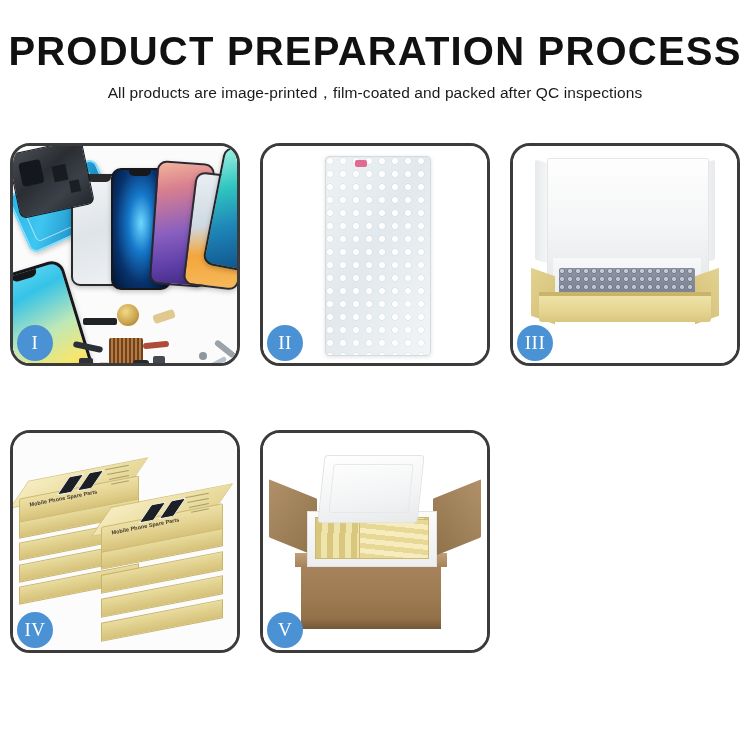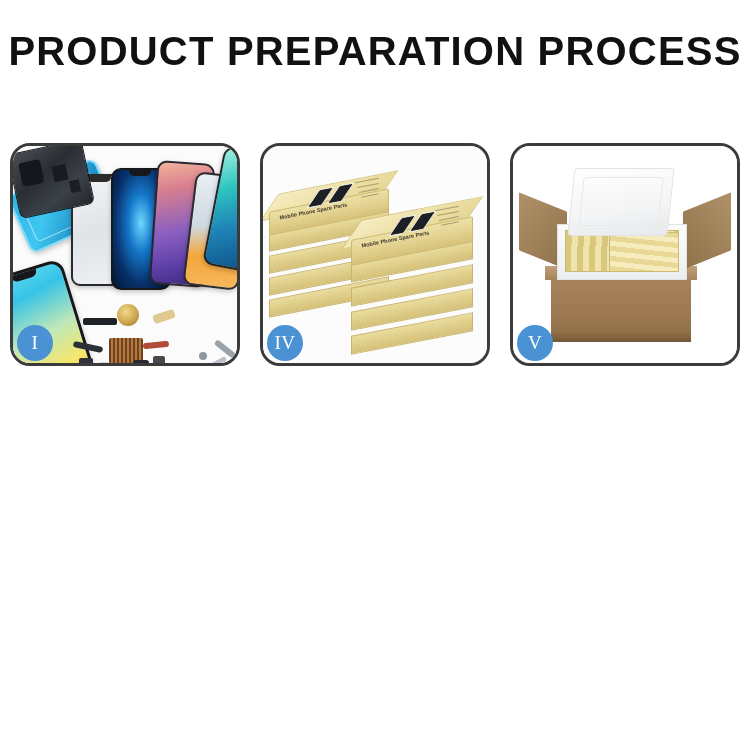--- a/index.html
+++ b/index.html
@@ -335,20 +335,21 @@
   
   .p6{background:#ffffff;}
 </style>
 </head>
 <body>
 
 <div class="page">
 
   <div class="header">
     <div class="title">PRODUCT PREPARATION PROCESS</div>
+    <div class="subtitle">All products are image-printed，film-coated and packed after QC inspections</div>
   </div>
 
   <div class="grid">
 
     <div class="panel">
       <div class="stage p1">
         <div class="ph ph-back"></div>
         <div class="ph ph-glass"></div>
         <div class="ph ph-blue"></div>
         <div class="ph ph-purple"></div>
@@ -367,21 +368,49 @@
 
         <div class="chip c10"></div>
         <div class="chip c11"></div>
         <div class="chip c12"></div>
         <div class="chip c13"></div>
         <div class="chip c14"></div>
       </div>
       <div class="badge">I</div>
     </div>
 
-
+    <div class="panel">
+      <div class="stage p2">
+        <div class="scr"></div>
+        <div class="flex-head"></div>
+        <div class="flex-tail"></div>
+        <div class="flex-pad"></div>
+        <div class="conn-band"></div>
+        <div class="conn-l"></div>
+        <div class="conn-r"></div>
+        <div class="bw"></div>
+        <div class="pink-tab"></div>
+      </div>
+      <div class="badge">II</div>
+    </div>
+
+    <div class="panel">
+      <div class="stage p3">
+        <div class="b3-lid-l"></div>
+        <div class="b3-lid-r"></div>
+        <div class="b3-lid"></div>
+        <div class="b3-inner"></div>
+        <div class="b3-foam"></div>
+        <div class="b3-side-l"></div>
+        <div class="b3-side-r"></div>
+        <div class="b3-edge"></div>
+        <div class="b3-front"></div>
+      </div>
+      <div class="badge">III</div>
+    </div>
 
     <div class="panel">
       <div class="stage p4">
 
         <div class="slab" style="left:6px;top:76px;width:118px;height:16px;transform:skewY(-11deg);"></div>
         <div class="slab" style="left:6px;top:98px;width:118px;height:16px;transform:skewY(-11deg);"></div>
         <div class="slab" style="left:6px;top:120px;width:118px;height:16px;transform:skewY(-11deg);"></div>
         <div class="slab" style="left:6px;top:142px;width:118px;height:16px;transform:skewY(-11deg);"></div>
 
         <div class="slab" style="left:88px;top:106px;width:120px;height:17px;transform:skewY(-11deg);"></div>

